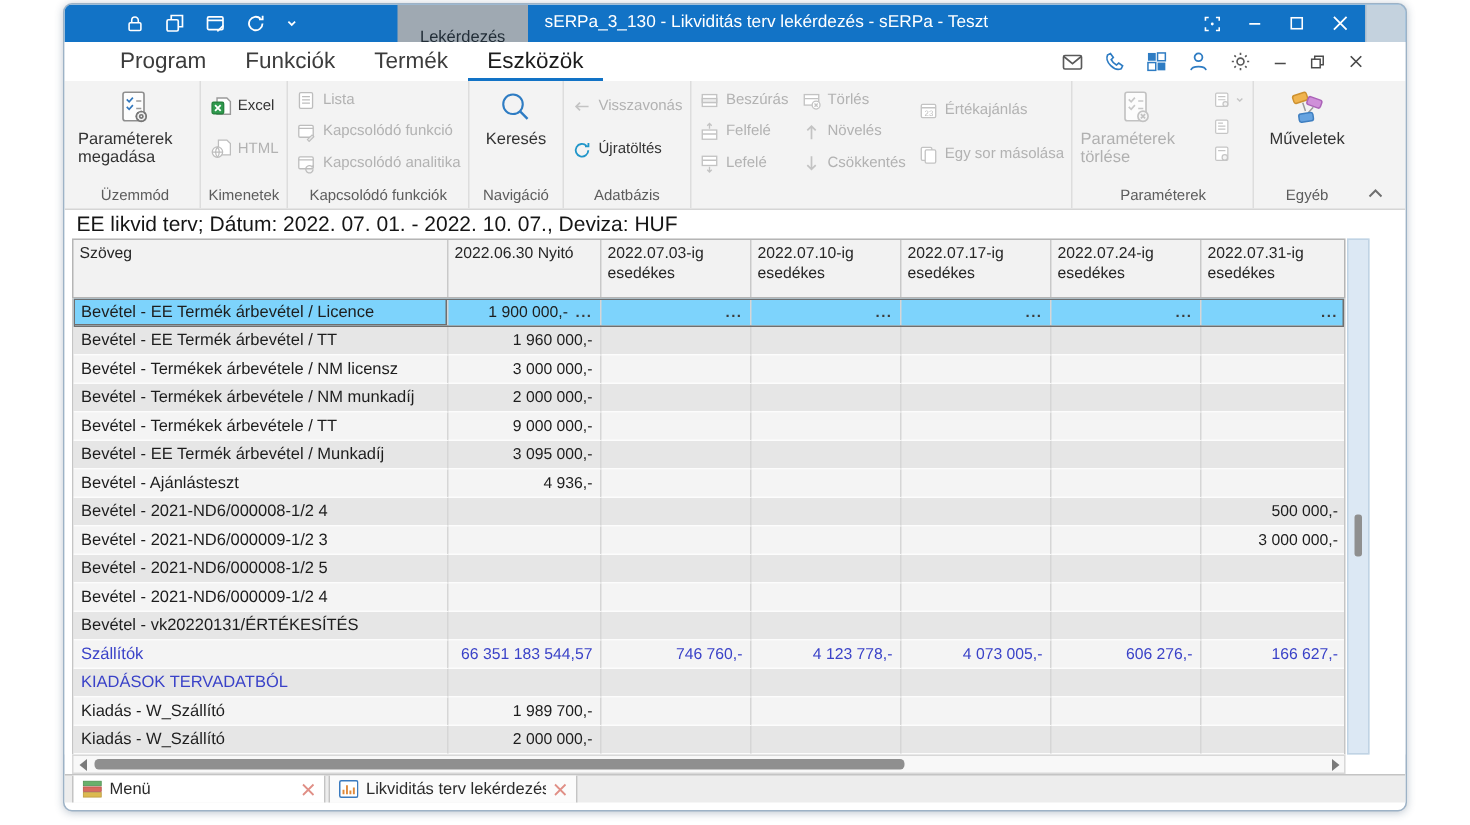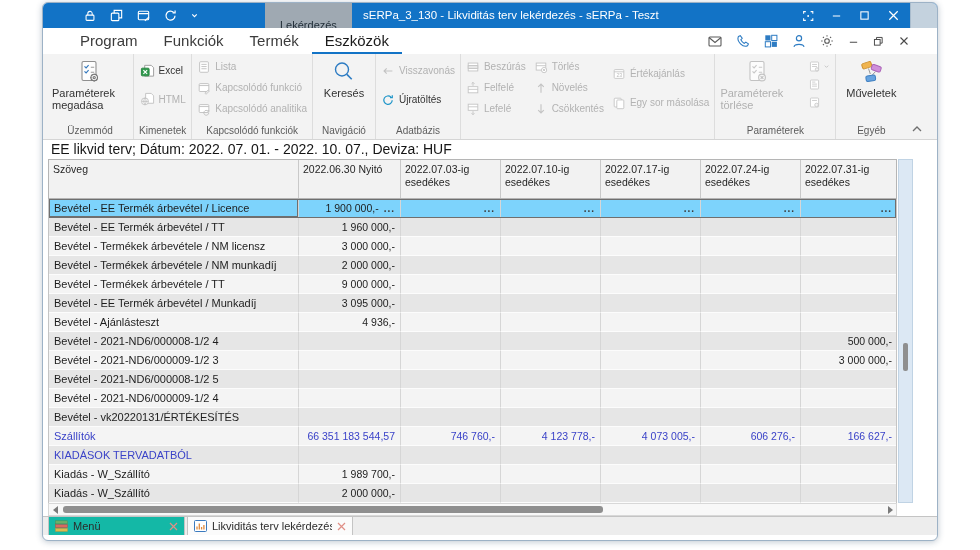--- a/index.html
+++ b/index.html
@@ -69,21 +69,21 @@
   .harrow{position:absolute;top:0;width:12px;height:11px;display:flex;align-items:center;justify-content:center;}
   .harrow.left{left:0;}.harrow.right{right:0;}
   .tri-l{width:0;height:0;border-style:solid;border-width:4px 5px 4px 0;border-color:transparent #7a7a7a transparent transparent;}
   .tri-r{width:0;height:0;border-style:solid;border-width:4px 0 4px 5px;border-color:transparent transparent transparent #7a7a7a;}
   .hthumb{position:absolute;left:14px;top:2px;width:540px;height:7px;background:#8f8f8f;border-radius:3px;}
 
   
   .tabbar{height:18px;background:#ededed;border-top:1px solid #c4c4c4;display:flex;padding-left:5px;}
   .btab{box-sizing:border-box;display:flex;align-items:center;gap:5px;padding:0 6px;font-size:11px;color:#2b2b2b;border-right:1px solid #c4c4c4;border-left:1px solid #c4c4c4;cursor:default;}
   .btab .tlabel{flex:1;white-space:nowrap;overflow:hidden;}
-  .btab.t0{width:137px;background:#14b8a6;}
+  .btab.t0{width:169px;background:#ffffff;}
   .btab.t1{width:166px;background:#fbfbfb;margin-left:2px;}
 </style>
 </head>
 <body>
 
 <div class="window">
 
   <div class="titlebar">
     <div class="qat">
       <svg width="14" height="14" viewBox="0 0 16 16" fill="none" stroke="#fff" stroke-width="1.2">

